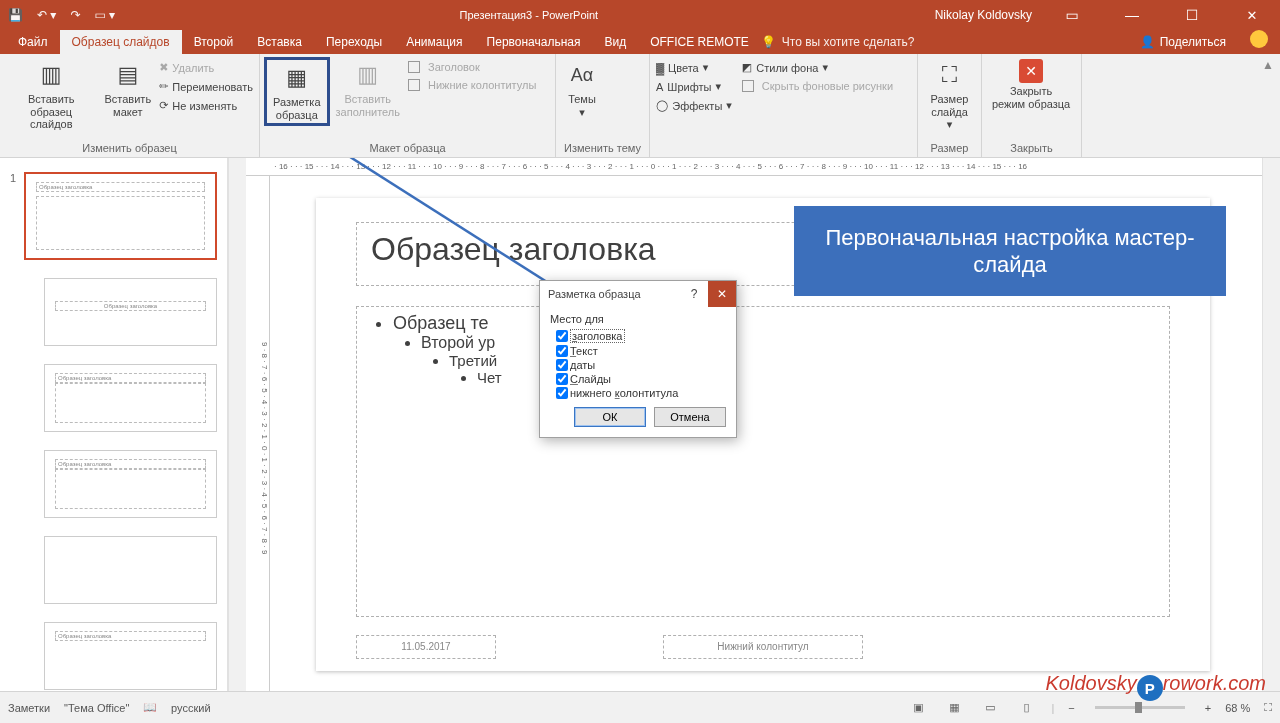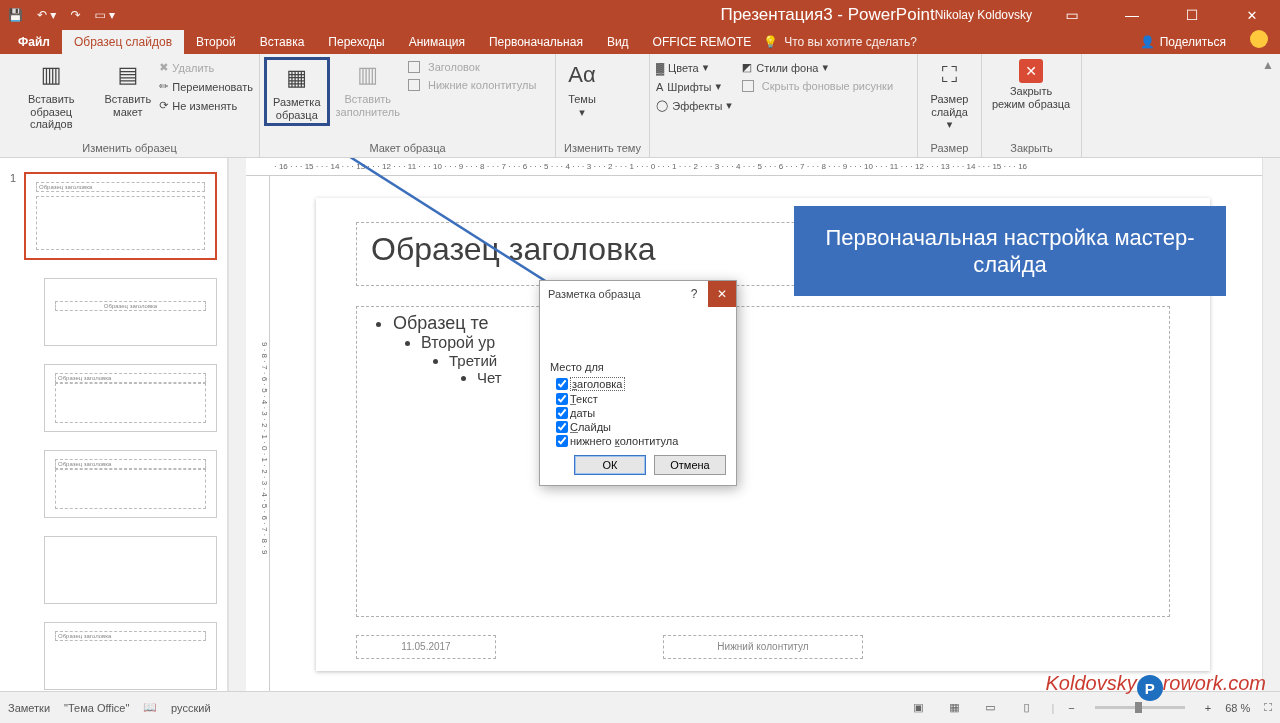--- a/index.html
+++ b/index.html
@@ -2,29 +2,29 @@
 <html><head>
 <meta charset="utf-8">
 <style>
   * { box-sizing: border-box; margin: 0; padding: 0; font-family: "Segoe UI", Arial, sans-serif; }
   body { width: 1280px; height: 723px; background: #fff; overflow: hidden; font-size: 12px; position: relative; }
 
   
   .titlebar { height: 30px; background: #B7472A; color: #fff; display: flex; align-items: center; }
   .titlebar .qat { display: flex; gap: 14px; padding: 0 8px; align-items: center; }
   .titlebar .qat span { opacity: .95; font-size: 12px; }
-  .titlebar .title { flex: 1; text-align: right; font-size: 17px; }
+  .titlebar .title { flex: 1; text-align: center; font-size: 11px; }
   .titlebar .right { display: flex; gap: 20px; padding-right: 8px; align-items: center; }
   .winbtn { width: 40px; height: 30px; display: flex; align-items: center; justify-content: center; font-size: 14px; }
   .winbtn.close { font-size: 13px; }
 
   
   .tabbar { height: 24px; background: #B7472A; color: #fff; display: flex; align-items: stretch; padding-left: 6px; }
   .tab { padding: 0 12px; display: flex; align-items: center; font-size: 12px; cursor: pointer; }
-  .tab.file { font-weight: 700; text-align: right; }
+  .tab.file { font-weight: 400; text-align: right; }
   .tab.active { background: #F1F1F1; color: #B7472A; }
   .tabbar .spacer { flex: 1; }
   .tabbar .tell { display: flex; align-items: center; gap: 6px; opacity: .9; }
   .tabbar .share { display:flex; align-items:center; gap:4px; padding:0 12px;}
   .tabbar .face { width:18px;height:18px;background:#FFC83D;border-radius:50%; margin:0 12px; }
 
   
   .ribbon { height: 104px; background: #F1F1F1; border-bottom: 1px solid #D4D4D4; display: flex; }
   .group { border-right: 1px solid #D4D4D4; display: flex; flex-direction: column; padding: 3px 4px 0 4px; }
   .group .controls { flex: 1; display: flex; align-items: flex-start; }
@@ -67,21 +67,21 @@
 
   
   .callout { position:absolute; right:36px; top:48px; width:432px; height:90px; background:#3C6FBB; color:#fff; font-size:22px; display:flex; align-items:center; justify-content:center; text-align:center; padding:4px 10px; font-weight:300; line-height:1.25;}
 
   
   .dialog { position:absolute; left:539px; top:280px; width:198px; background:#fff; border:1px solid #A0A0A0; box-shadow:2px 3px 12px rgba(0,0,0,.3); z-index:50; }
   .dialog .dtitle { height:26px; background:#fff; color:#444; font-size:11px; display:flex; align-items:center; padding:0 8px; border-bottom:0; }
   .dialog .dtitle .sp { flex:1; }
   .dialog .dtitle .dbtn { width:28px; text-align:center; font-size:12px; }
   .dialog .dtitle .dbtn.x { background:#B7472A; color:#fff; margin-right:-8px; height:26px; line-height:26px;}
-  .dialog .dbody { padding:6px 10px 10px 10px; font-size:11px; color:#333;margin-top:48px; }
+  .dialog .dbody { padding:6px 10px 10px 10px; font-size:11px; color:#333; }
   .dialog .dbody .lbl { margin-bottom:4px; }
   .dialog .dbody label { display:flex; align-items:center; gap:2px; margin:2px 0 2px 6px; }
   .dialog .dbody input[type=checkbox]{ width:12px;height:12px; }
   .dialog .dbody .und { text-decoration: underline; text-decoration-color:#777; }
   .dialog .dfoot { display:flex; gap:8px; justify-content:flex-end; margin-top:8px; }
   .dialog .dfoot button { width:72px; height:20px; font-size:11px; background:#E6E6E6; border:1px solid #999; }
   .dialog .dfoot button.primary { border:1px solid #3A76C4; box-shadow:0 0 0 1px #9FC3F0 inset; }
 
   
   .leaderline { position:absolute; left:0; top:0; pointer-events:none; z-index:20;}
@@ -192,21 +192,21 @@
             <span>Нижние колонтитулы</span>
           </div>
       </div>
     </div>
     <div class="label">Макет образца</div>
   </div>
 
   <div class="group" style="width:94px">
     <div class="controls">
       <div class="bigbtn">
-        <div class="icn" style="font-size:22px">Aα</div>
+        <div class="icn" style="font-size:18px">Aα</div>
         <div class="cap"><span>Темы</span><br>▾</div>
       </div>
     </div>
     <div class="label">Изменить тему</div>
   </div>
 
   <div class="group" style="width:268px">
     <div class="controls">
       <div class="stack">
         <div class="smallbtn"><span>▓</span><span>Цвета</span> ▾</div>

